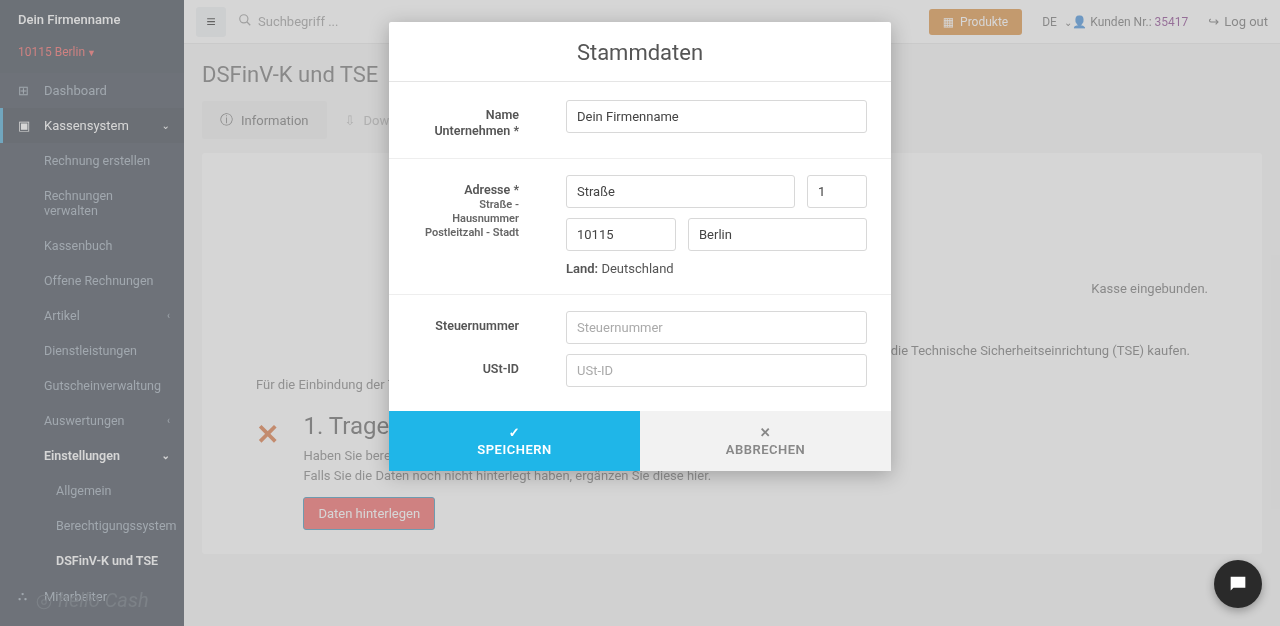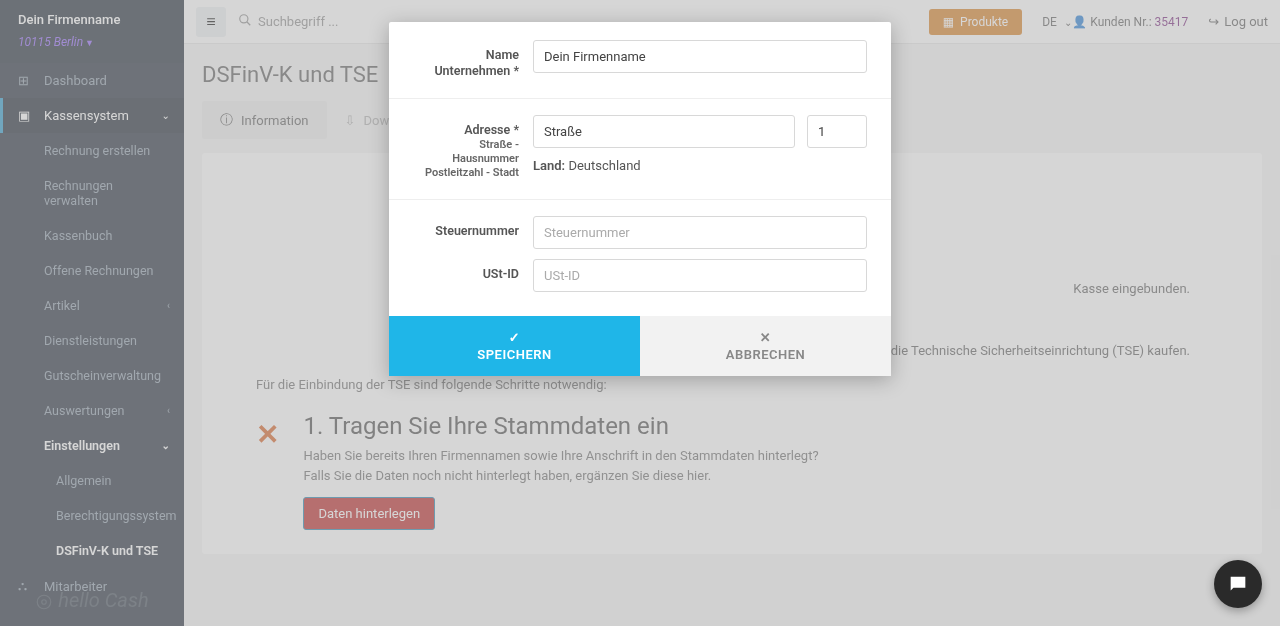--- a/index.html
+++ b/index.html
@@ -1,21 +1,21 @@
 <!DOCTYPE html>
 <html><head>
 <meta charset="utf-8">
 <style>
 * { margin: 0; padding: 0; box-sizing: border-box; font-family: -apple-system, BlinkMacSystemFont, "Segoe UI", Roboto, sans-serif; }
 body { background: #f0f0f0; overflow: hidden; width: 1280px; height: 626px; position: relative; }
 
 .sidebar { position: absolute; left: 0; top: 0; width: 184px; height: 626px; background: #1a2332; color: #8a99a8; overflow: hidden; }
 .sidebar-header { padding: 12px 18px 14px; background: #14202d; }
 .company-name { color: #fff; font-size: 13px; font-weight: 500; }
-.company-location { color: #8b5cf6; font-size: 12px; margin-top: 8px; font-style: italic; }
+.company-location { color: #ef4444; font-size: 12px; margin-top: 18px; }
 .company-location .caret { font-size: 9px; margin-left: 2px; }
 .sidebar-item { display: flex; align-items: center; padding: 10px 18px; font-size: 13px; cursor: pointer; position: relative; }
 .sidebar-item.active { background: #131c28; border-left: 3px solid #2196c9; padding-left: 15px; color: #fff; }
 .sidebar-item .icon { width: 16px; margin-right: 10px; font-size: 13px; }
 .sidebar-item .chevron { position: absolute; right: 14px; font-size: 10px; }
 .sidebar-sub { padding-left: 44px; font-size: 12.5px; }
 .sidebar-sub.bold { font-weight: 600; color: #fff; }
 .sidebar-subsub { padding-left: 56px; font-size: 12.5px; }
 .sidebar-subsub.bold { font-weight: 600; color: #fff; }
 .sidebar-logo { position: absolute; bottom: 14px; left: 0; right: 0; text-align: center; color: #3a4552; font-size: 20px; font-style: italic; font-family: cursive; }
@@ -37,28 +37,28 @@
 .tab { padding: 10px 18px; font-size: 13px; color: #aaa; cursor: pointer; display: flex; align-items: center; gap: 8px; border-radius: 3px; }
 .tab.active { background: #ebebeb; color: #555; }
 .main-panel { background: #fff; border-radius: 3px; padding: 24px; }
 
 .step-section { margin-top: 200px; padding: 0 30px; }
 .step-intro { color: #666; font-size: 13px; margin-bottom: 20px; }
 .step-row { display: flex; align-items: flex-start; gap: 24px; }
 .step-x { color: #d65a1a; font-size: 28px; font-weight: bold; margin-top: 6px; }
 .step-title { font-size: 24px; color: #444; font-weight: 400; margin-bottom: 6px; }
 .step-desc { color: #666; font-size: 13px; line-height: 1.5; margin-bottom: 12px; }
-.btn-data { background: #b91c1c; color: #fff; border: 1px solid #1a7ca8; padding: 8px 14px; border-radius: 3px; font-size: 13px; cursor: pointer; }
+.btn-data { background: #ef4444; color: #fff; border: 1px solid #1a7ca8; padding: 8px 14px; border-radius: 3px; font-size: 13px; cursor: pointer; }
 
 .overlay { position: absolute; inset: 0; background: rgba(180,180,180,0.55); z-index: 100; }
 .modal { position: absolute; left: 50%; top: 22px; transform: translateX(-50%); width: 502px; background: #fff; box-shadow: 0 4px 20px rgba(0,0,0,0.25); z-index: 101; border-radius: 2px; }
 .modal-header { padding: 18px 0 16px; text-align: center; border-bottom: 1px solid #e5e5e5; }
 .modal-title { font-size: 22px; color: #555; font-weight: 400; }
 .modal-body { padding: 18px 24px 24px; }
-.form-row { display: flex; margin-bottom: 10px; }
+.form-row { display: flex; margin-bottom: 10px; gap: 33px; }
 .form-label-col { width: 120px; text-align: right; padding-right: 14px; padding-top: 7px; }
 .form-label { font-size: 12.5px; color: #555; font-weight: 600; display: block; line-height: 1.3; }
 .form-sublabel { font-size: 11px; color: #666; font-weight: 600; display: block; line-height: 1.3; }
 .form-input-col { flex: 1; }
 .form-input { width: 100%; padding: 8px 10px; border: 1px solid #d8d8d8; border-radius: 3px; font-size: 13px; color: #444; }
 .form-input::placeholder { color: #aaa; }
 .input-row { display: flex; gap: 12px; margin-bottom: 10px; }
 .input-street { flex: 1; }
 .input-num { width: 60px; }
 .input-zip { width: 110px; }
@@ -185,60 +185,67 @@
     <div class="tab">
         <span>⇩</span>
         <span>Downloads</span>
       </div>
     <div class="tab">
         <span>⚙</span>
         <span>Verwaltung</span>
       </div>
   </div>
   <div class="main-panel">
-    <div style="position:absolute; right:90px; top:237px; font-size:13px; color:#555;">Kasse eingebunden.</div>
+    <div style="position:absolute; right:72px; top:237px; font-size:13px; color:#555;">Kasse eingebunden.</div>
     <div style="position:absolute; right:90px; top:299px; font-size:13px; color:#555;">ssen Sie die Technische Sicherheitseinrichtung (TSE) kaufen.</div>
     <div class="step-section">
       <div class="step-intro">Für die Einbindung der TSE sind folgende Schritte notwendig:</div>
       <div class="step-row">
         <div class="step-x">✕</div>
         <div>
           <div class="step-title">1. Tragen Sie Ihre Stammdaten ein</div>
           <div class="step-desc">
             <span>Haben Sie bereits Ihren Firmennamen sowie Ihre Anschrift in den Stammdaten hinterlegt?</span><br>
             <span>Falls Sie die Daten noch nicht hinterlegt haben, ergänzen Sie diese hier.</span>
           </div>
           <button class="btn-data">Daten hinterlegen</button>
         </div>
       </div>
     </div>
   </div>
 </div>
 
 <div class="overlay"></div>
 <div class="modal">
+  <div class="modal-header">
+    <div class="modal-title">Stammdaten</div>
+  </div>
   <div class="modal-body">
     <div class="form-row">
       <div class="form-label-col">
           <span class="form-label">Name Unternehmen *</span>
         </div>
       <div class="form-input-col"><input class="form-input" value="Dein Firmenname" style=""></div>
     </div>
     <div class="form-sep"></div>
     <div class="form-row">
       <div class="form-label-col">
         <span class="form-label">Adresse *</span>
         <span class="form-sublabel">Straße - Hausnummer</span>
         <span class="form-sublabel">Postleitzahl - Stadt</span>
       </div>
       <div class="form-input-col">
         <div class="input-row">
           <input class="form-input input-street" value="Straße" style="">
           <input class="form-input input-num" value="1" style="">
         </div>
+        <div class="input-row">
+          <input class="form-input input-zip" value="10115" style="">
+          <input class="form-input input-city" value="Berlin" style="">
+        </div>
         <div class="country-line"><b>Land:</b> <span>Deutschland</span></div>
       </div>
     </div>
     <div class="form-sep"></div>
     <div class="form-row">
       <div class="form-label-col">
           <span class="form-label">Steuernummer</span>
         </div>
       <div class="form-input-col"><input class="form-input" placeholder="Steuernummer" style=""></div>
     </div>

